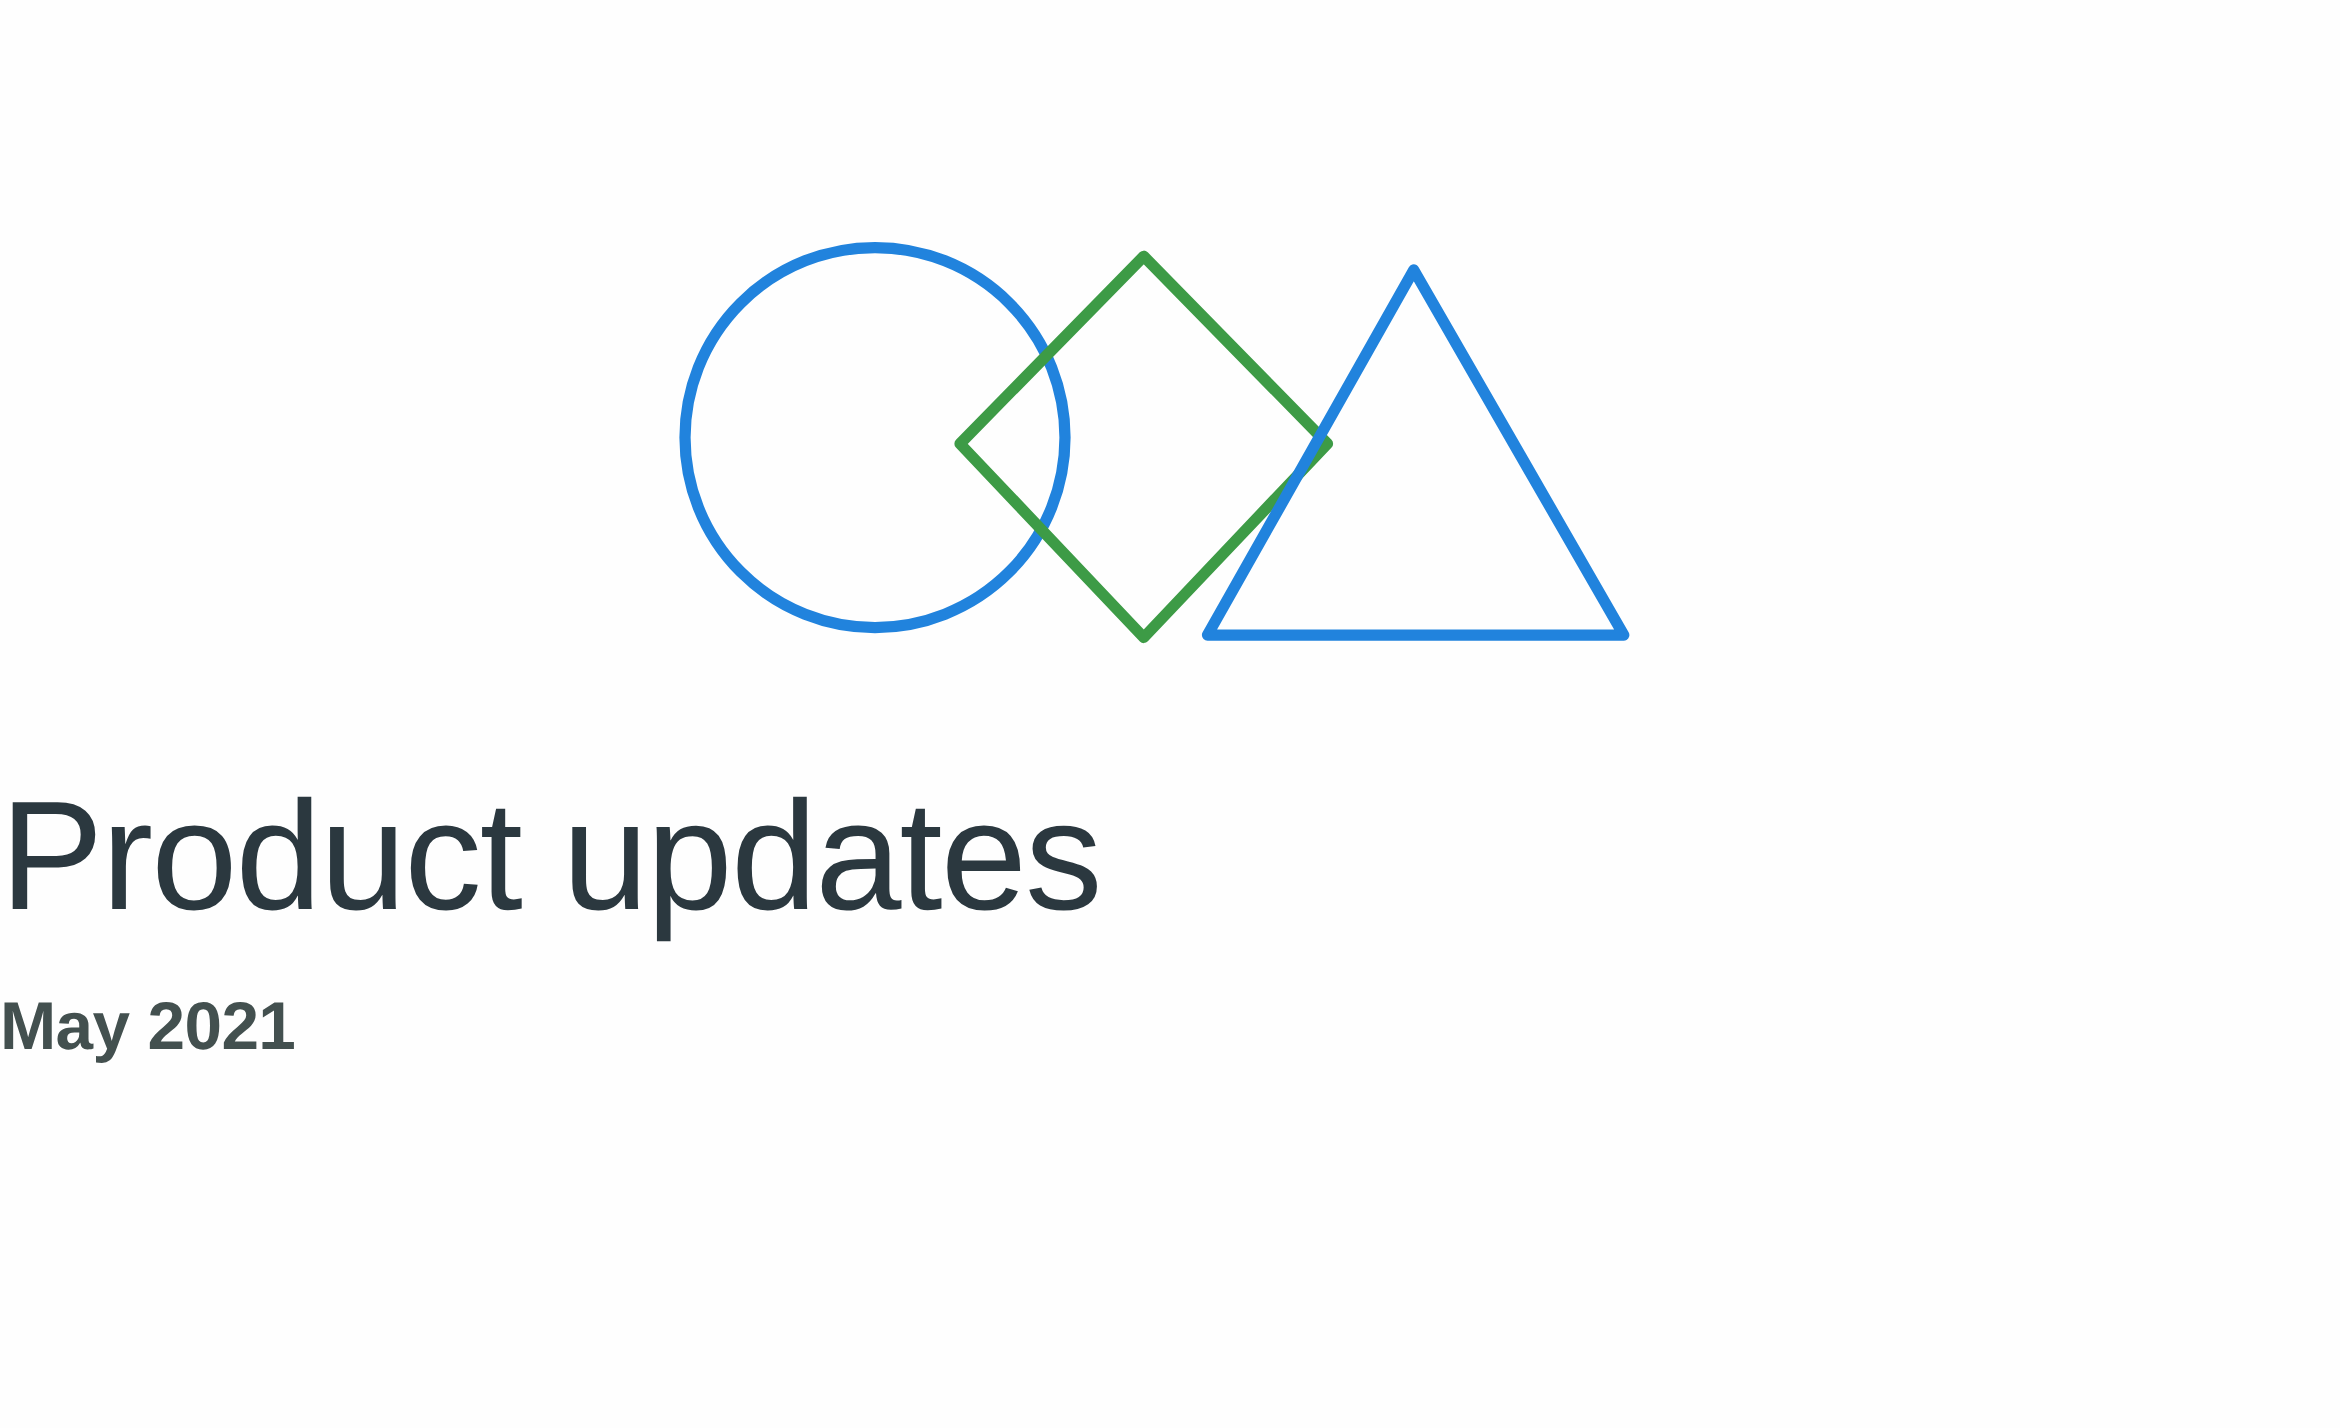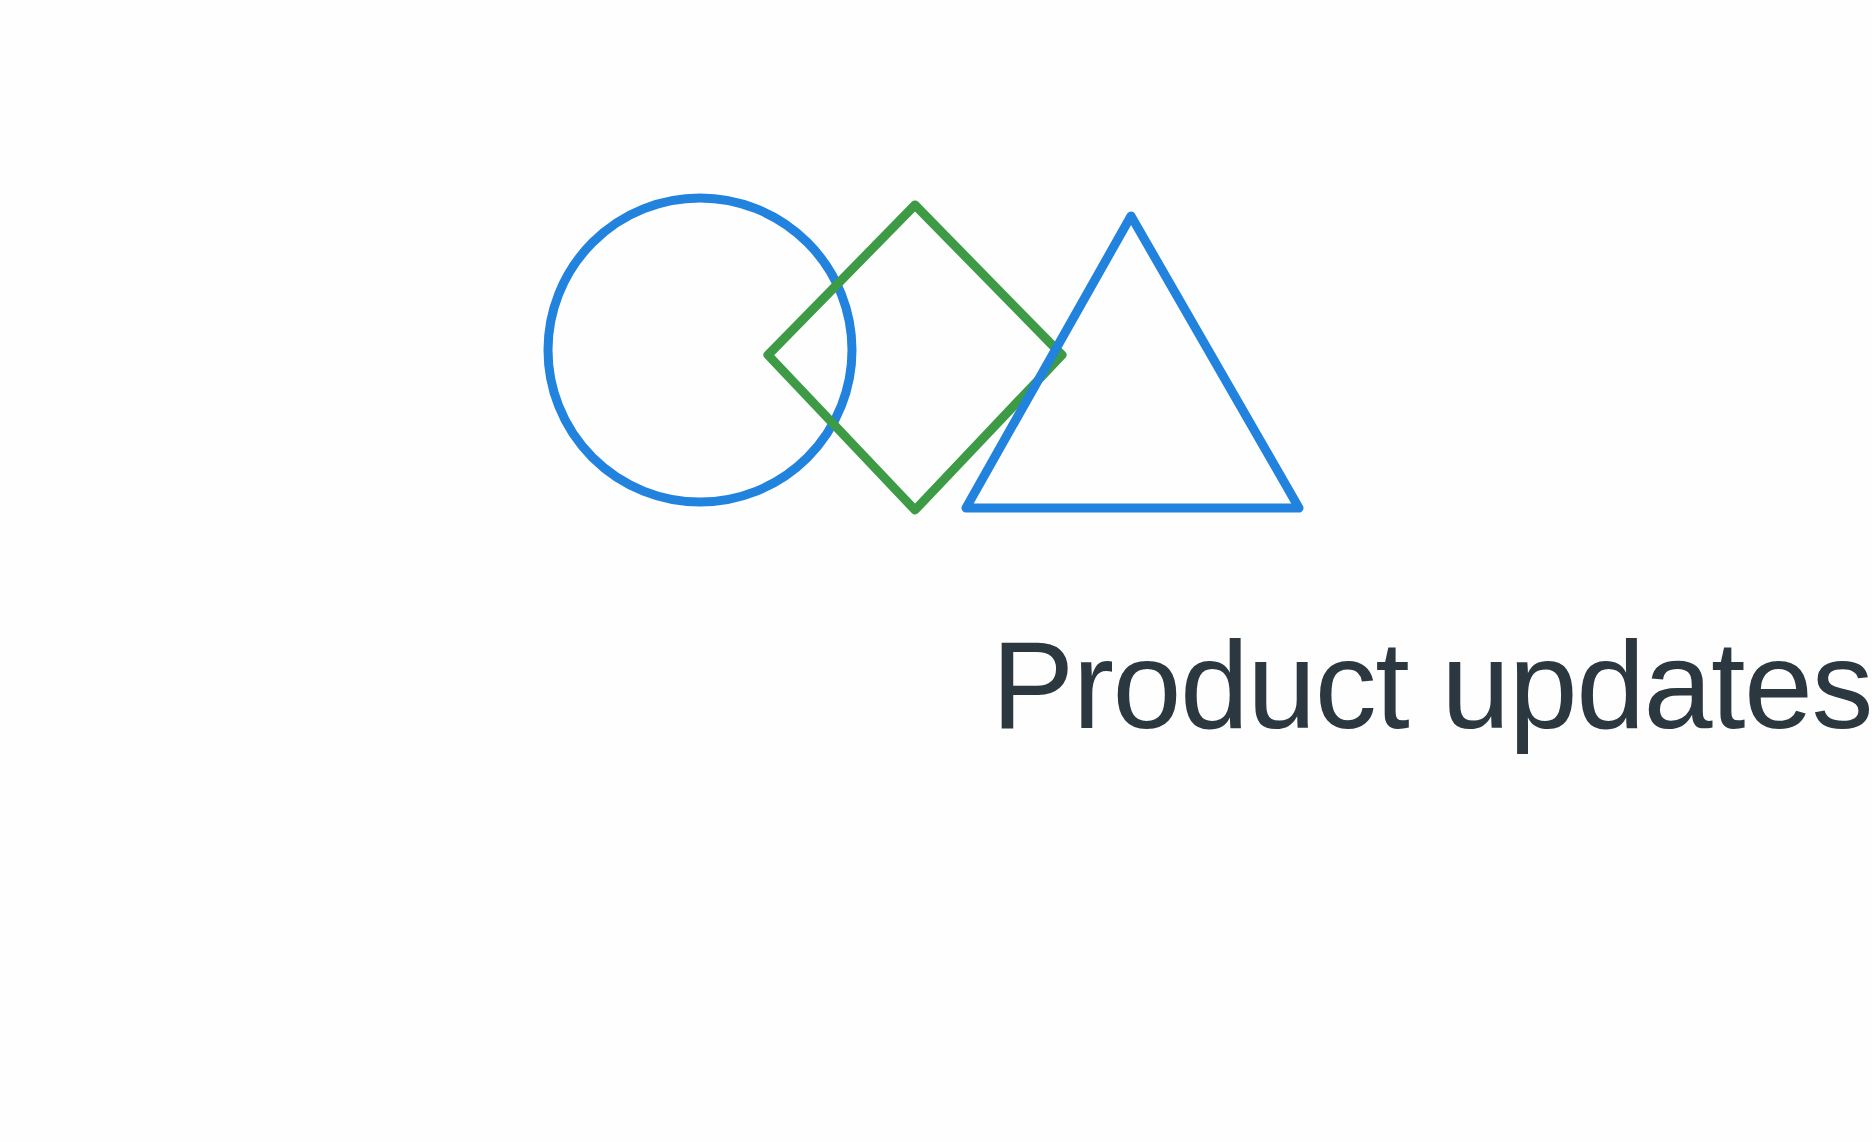--- a/index.html
+++ b/index.html
@@ -37,21 +37,21 @@
     width: 1872px;
     height: 620px;
   }
 
   
   .text-block {
     position: absolute;
     left: 0;
     top: 620px;
     width: 1872px;
-    text-align: right;
+    text-align: left;
   }
 
   .title {
     margin: 0;
     padding: 0;
     font-family: "Liberation Sans", sans-serif;
     font-size: 124px;
     line-height: 1.05;
     font-weight: 500;
     letter-spacing: -1.5px;
@@ -82,15 +82,16 @@
       <circle cx="700" cy="350" r="152" fill="none" stroke="#2183dd" stroke-width="9" stroke-linejoin="round" stroke-linecap="round"></circle>
 
       <polygon points="915,205 1062,355 915,510 768,355" fill="none" stroke="#3d9b46" stroke-width="9" stroke-linejoin="round" stroke-linecap="round"></polygon>
 
       <polygon points="1131,216 1299,508 966,508" fill="none" stroke="#2183dd" stroke-width="9" stroke-linejoin="round" stroke-linecap="round"></polygon>
     </svg>
   </div>
 
   <div class="text-block">
     <h1 class="title">Product updates</h1>
+    <p class="subtitle">May 2021</p>
   </div>
 
 </div>
 
 </body></html>

